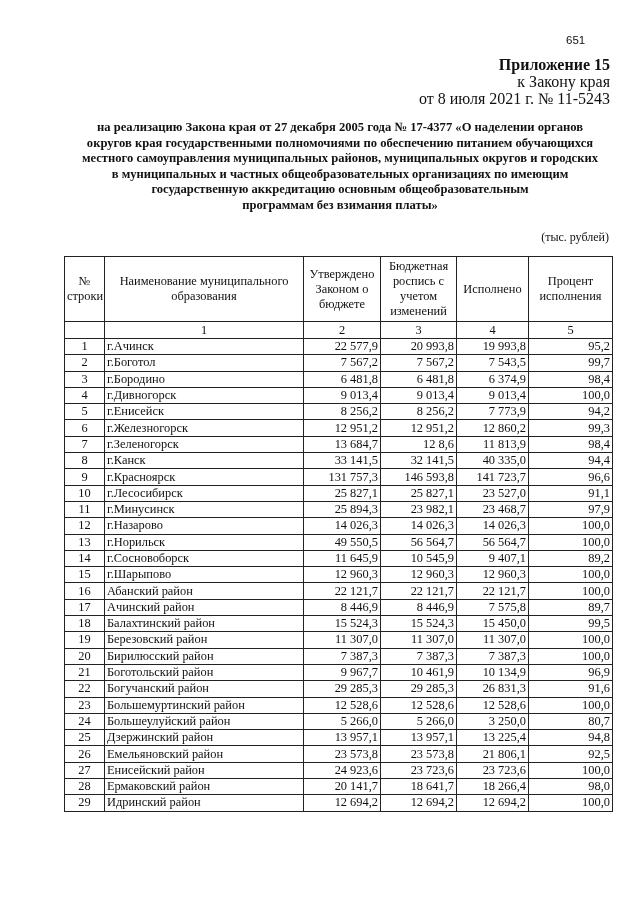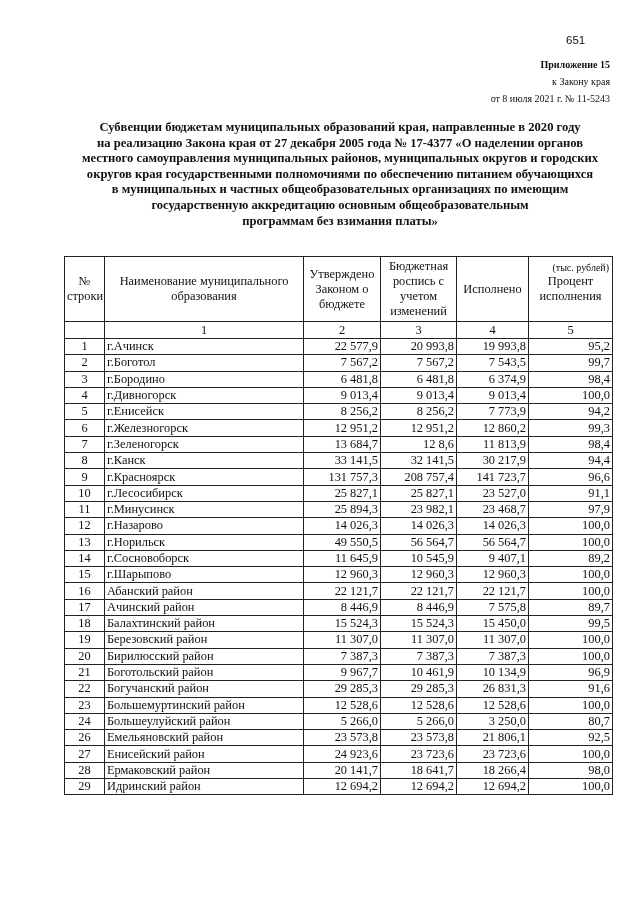--- a/index.html
+++ b/index.html
@@ -1,23 +1,23 @@
 <!DOCTYPE html>
 <html><head>
 <meta charset="utf-8">
 <style>
   html, body { margin: 0; padding: 0; background: #ffffff; }
   body { width: 640px; height: 905px; position: relative; overflow: hidden;
          font-family: "Liberation Serif", "DejaVu Serif", serif; color: #111; }
   .page-number { position: absolute; top: 34px; left: 566px; font-family: "Liberation Sans", sans-serif; font-size: 11.5px; text-align: center; }
-  .appendix { position: absolute; right: 30px; top: 56px; text-align: right; font-size: 10px; line-height: 17px; }
+  .appendix { position: absolute; right: 30px; top: 56px; text-align: right; font-size: 16px; line-height: 17px; }
   .appendix .bold { font-weight: bold; }
   .title { position: absolute; left: 60px; width: 560px; top: 120px; text-align: center;
            font-weight: bold; font-size: 12.6px; line-height: 15.6px; }
-  .units { position: absolute; top: 262px; right: 31px; font-size: 10px; }
+  .units { position: absolute; top: 230px; right: 31px; font-size: 12px; }
   table.data { position: absolute; left: 64px; top: 256px; border-collapse: collapse;
                width: 548px; table-layout: fixed; font-size: 12.4px; }
   table.data td, table.data th { border: 1px solid #222; padding: 0 2px; font-weight: normal; }
   table.data th { text-align: center; vertical-align: middle; line-height: 15px; font-size: 12.4px; height: 64px; }
   table.data tr.colnums td { text-align: center; height: 16px; line-height: 16px; }
   table.data tr.row td { height: 15.3px; line-height: 15px; }
   td.num { text-align: center; }
   td.name { text-align: left; }
   td.val { text-align: right; }
 </style>
@@ -26,24 +26,23 @@
 
 <div class="page-number">651</div>
 
 <div class="appendix">
   <div class="bold">Приложение 15</div>
   <div>к Закону края</div>
   <div>от 8 июля 2021 г. № 11-5243</div>
 </div>
 
 <div class="title">
-  <div>Субвенции бюджетам муниципальных образований края, направленные в 2020 году</div>
   <div>на реализацию Закона края от 27 декабря 2005 года № 17-4377 «О наделении органов</div>
+  <div>округов края государственными полномочиями по обеспечению питанием обучающихся</div>
   <div>местного самоуправления муниципальных районов, муниципальных округов и городских</div>
-  <div>округов края государственными полномочиями по обеспечению питанием обучающихся</div>
   <div>в муниципальных и частных общеобразовательных организациях по имеющим</div>
   <div>государственную аккредитацию основным общеобразовательным</div>
   <div>программам без взимания платы»</div>
 </div>
 
 <div class="units">(тыс. рублей)</div>
 
 <table class="data">
   <colgroup>
     <col style="width:40px">
@@ -126,28 +125,28 @@
         <td class="val">13 684,7</td>
         <td class="val">12 8,6</td>
         <td class="val">11 813,9</td>
         <td class="val">98,4</td>
       </tr>
       <tr class="row">
         <td class="num">8</td>
         <td class="name">г.Канск</td>
         <td class="val">33 141,5</td>
         <td class="val">32 141,5</td>
-        <td class="val">30 217,9</td>
+        <td class="val">40 335,0</td>
         <td class="val">94,4</td>
       </tr>
       <tr class="row">
         <td class="num">9</td>
         <td class="name">г.Красноярск</td>
         <td class="val">131 757,3</td>
-        <td class="val">208 757,4</td>
+        <td class="val">146 593,8</td>
         <td class="val">141 723,7</td>
         <td class="val">96,6</td>
       </tr>
       <tr class="row">
         <td class="num">10</td>
         <td class="name">г.Лесосибирск</td>
         <td class="val">25 827,1</td>
         <td class="val">25 827,1</td>
         <td class="val">23 527,0</td>
         <td class="val">91,1</td>
@@ -258,20 +257,28 @@
       </tr>
       <tr class="row">
         <td class="num">24</td>
         <td class="name">Большеулуйский район</td>
         <td class="val">5 266,0</td>
         <td class="val">5 266,0</td>
         <td class="val">3 250,0</td>
         <td class="val">80,7</td>
       </tr>
       <tr class="row">
+        <td class="num">25</td>
+        <td class="name">Дзержинский район</td>
+        <td class="val">13 957,1</td>
+        <td class="val">13 957,1</td>
+        <td class="val">13 225,4</td>
+        <td class="val">94,8</td>
+      </tr>
+      <tr class="row">
         <td class="num">26</td>
         <td class="name">Емельяновский район</td>
         <td class="val">23 573,8</td>
         <td class="val">23 573,8</td>
         <td class="val">21 806,1</td>
         <td class="val">92,5</td>
       </tr>
       <tr class="row">
         <td class="num">27</td>
         <td class="name">Енисейский район</td>

